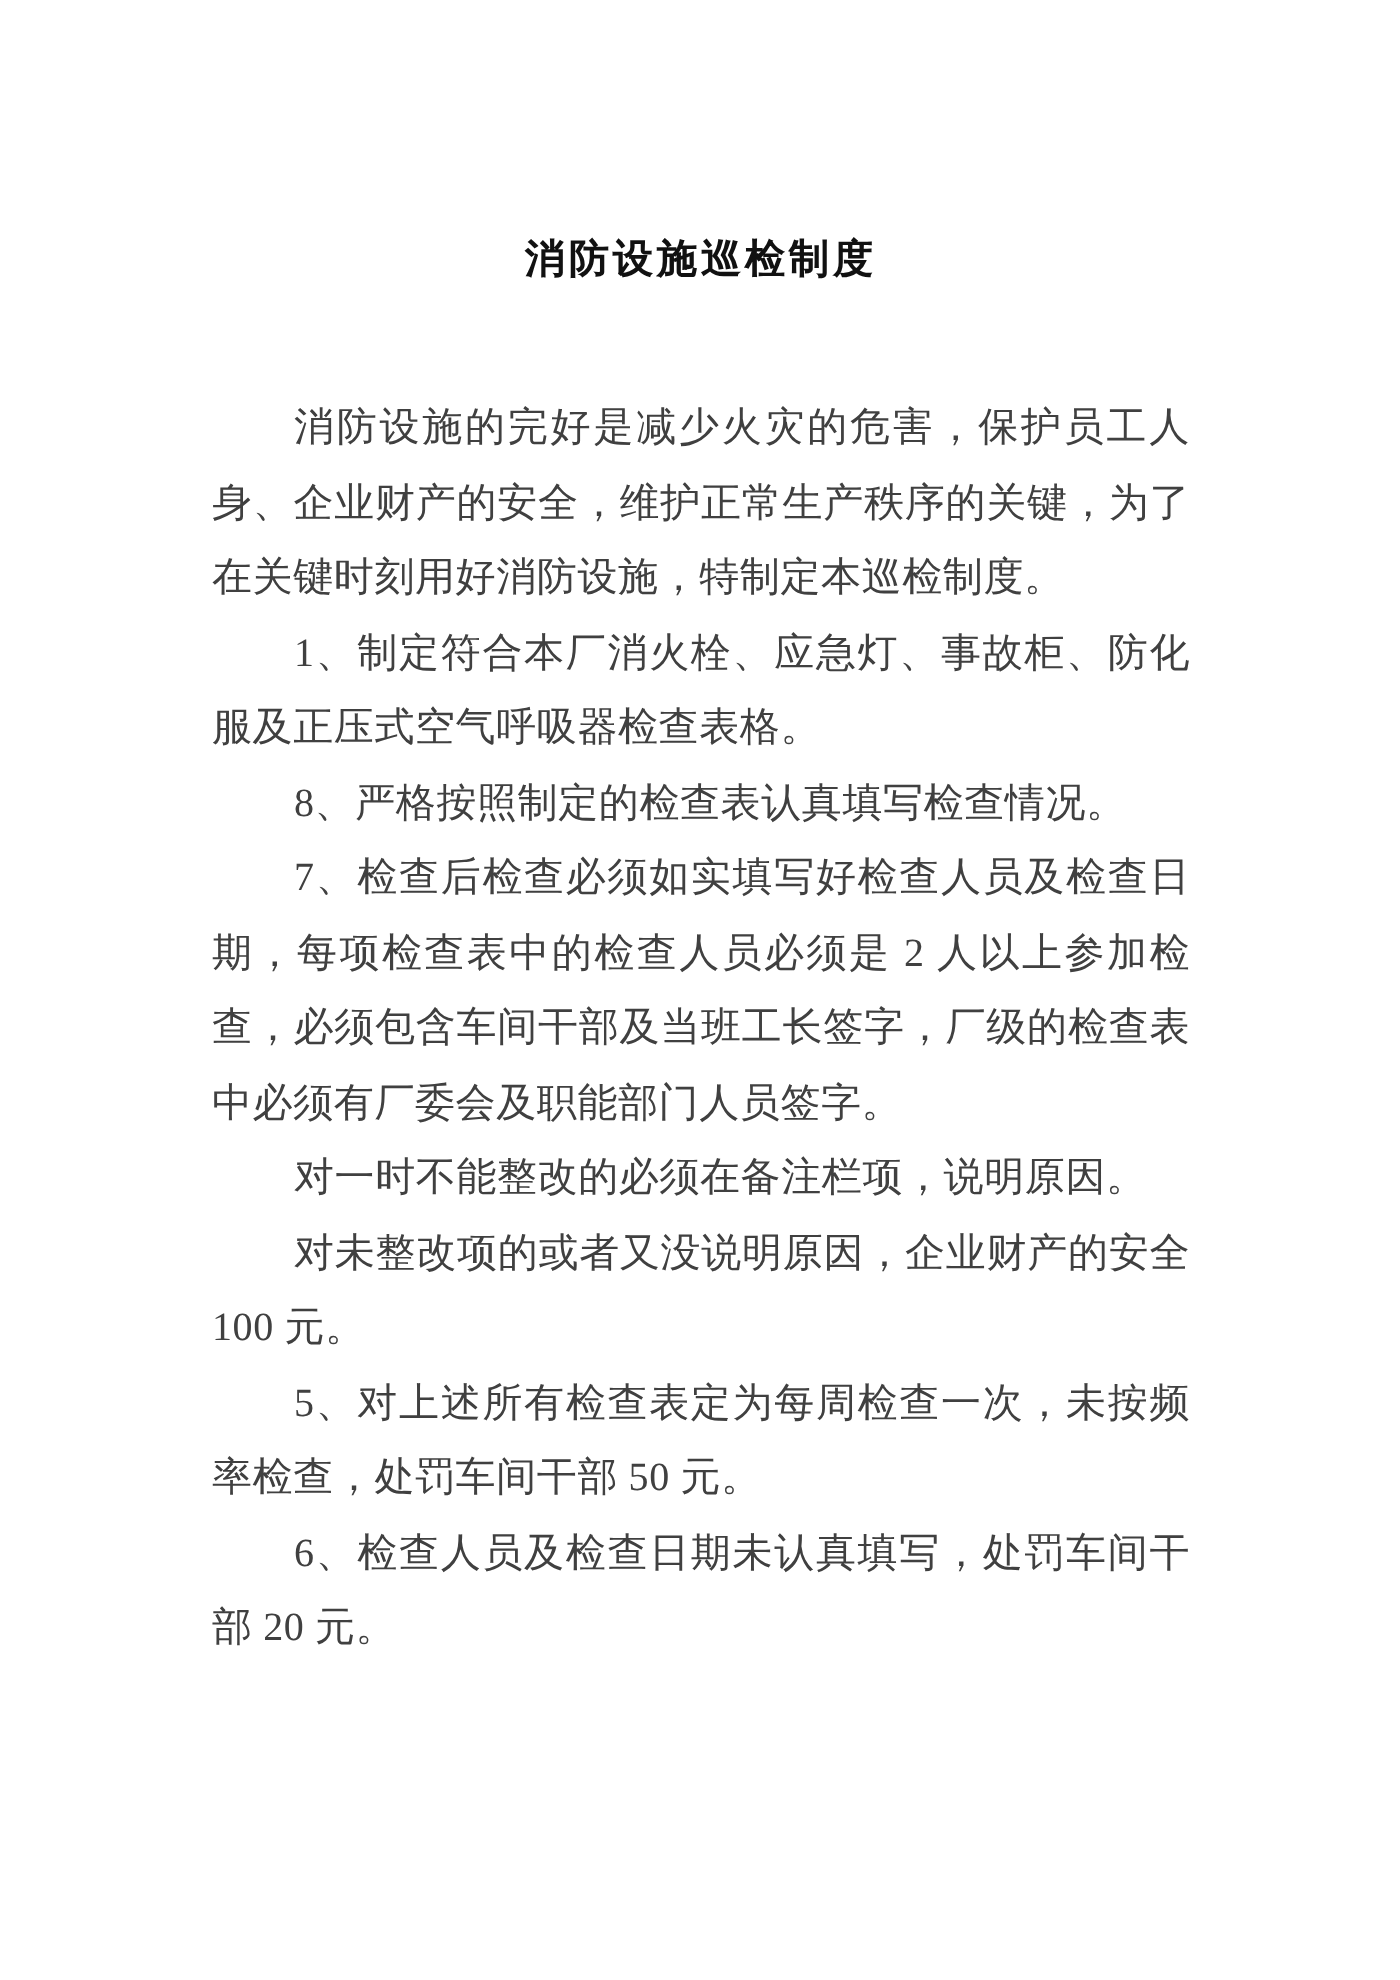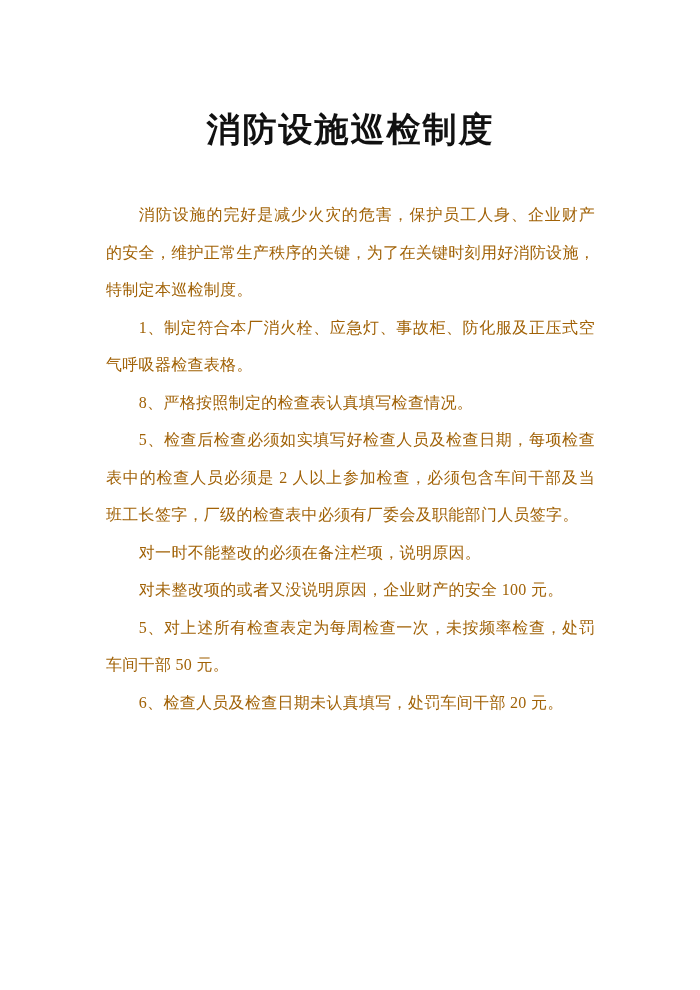--- a/index.html
+++ b/index.html
@@ -13,48 +13,48 @@
     height: 990px;
     background: #ffffff;
     overflow: hidden;
     font-family: "Liberation Serif", "DejaVu Serif", serif;
     color: #1c1c1c;
   }
   .content {
     padding: 108px 105px 0 106px; 
   }
   .doc-title {
-    font-size: 34px;
+    font-size: 20px;
     line-height: 44px;
     font-weight: bold;
     text-align: center;
     letter-spacing: 2px;
     margin: 0 0 44px 0;
     color: #111111;
   }
   .para {
-    font-size: 16px;
+    font-size: 20px;
     line-height: 37.5px;
     letter-spacing: 0.3px;
     text-align: justify;
     text-justify: inter-character;
     text-indent: 2.05em;
     margin: 0;
-    color: #a16207;
+    color: #404040;
   }
 </style>
 </head>
 <body>
 
 <div class="page">
   <div class="content">
     <h1 class="doc-title">消防设施巡检制度</h1>
 
     <p class="para">消防设施的完好是减少火灾的危害，保护员工人身、企业财产的安全，维护正常生产秩序的关键，为了在关键时刻用好消防设施，特制定本巡检制度。</p>
     <p class="para">1、制定符合本厂消火栓、应急灯、事故柜、防化服及正压式空气呼吸器检查表格。</p>
     <p class="para">8、严格按照制定的检查表认真填写检查情况。</p>
-    <p class="para">5、检查后检查必须如实填写好检查人员及检查日期，每项检查表中的检查人员必须是 2 人以上参加检查，必须包含车间干部及当班工长签字，厂级的检查表中必须有厂委会及职能部门人员签字。</p>
+    <p class="para">7、检查后检查必须如实填写好检查人员及检查日期，每项检查表中的检查人员必须是 2 人以上参加检查，必须包含车间干部及当班工长签字，厂级的检查表中必须有厂委会及职能部门人员签字。</p>
     <p class="para">对一时不能整改的必须在备注栏项，说明原因。</p>
     <p class="para">对未整改项的或者又没说明原因，企业财产的安全 100 元。</p>
     <p class="para">5、对上述所有检查表定为每周检查一次，未按频率检查，处罚车间干部 50 元。</p>
     <p class="para">6、检查人员及检查日期未认真填写，处罚车间干部 20 元。</p>
   </div>
 </div>
 
 </body></html>

